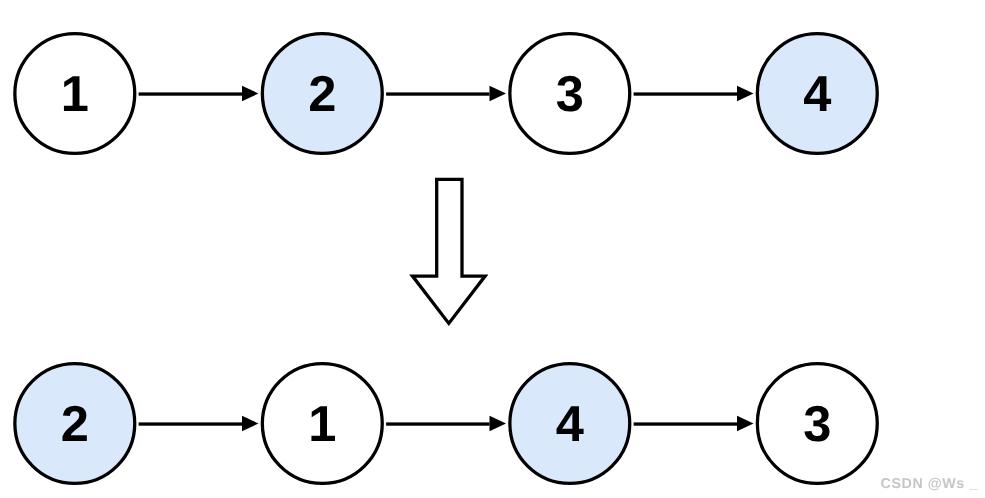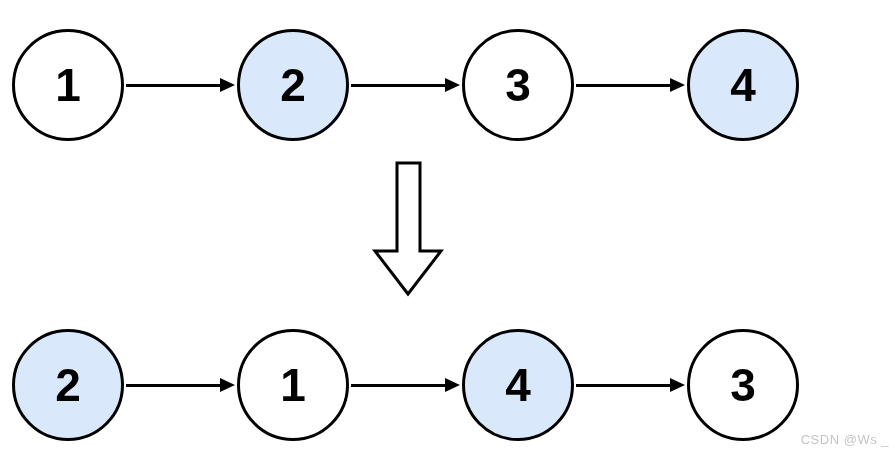--- a/index.html
+++ b/index.html
@@ -49,20 +49,21 @@
   }
   .down-arrow-svg { position: absolute; left: 368px; top: 157px; }
   .watermark {
     position: absolute;
     right: 6px;
     bottom: 6px;
     font-size: 13px;
     letter-spacing: 0.5px;
     color: var(--watermark-color, #c3c6c9);
     user-select: none;
+    font-weight: bold;
   }
 </style>
 </head>
 <body>
 
 <div class="canvas">
 
   <div class="node" style="left:12px; top:29px">
     <span class="node-label">1</span>
   </div>

